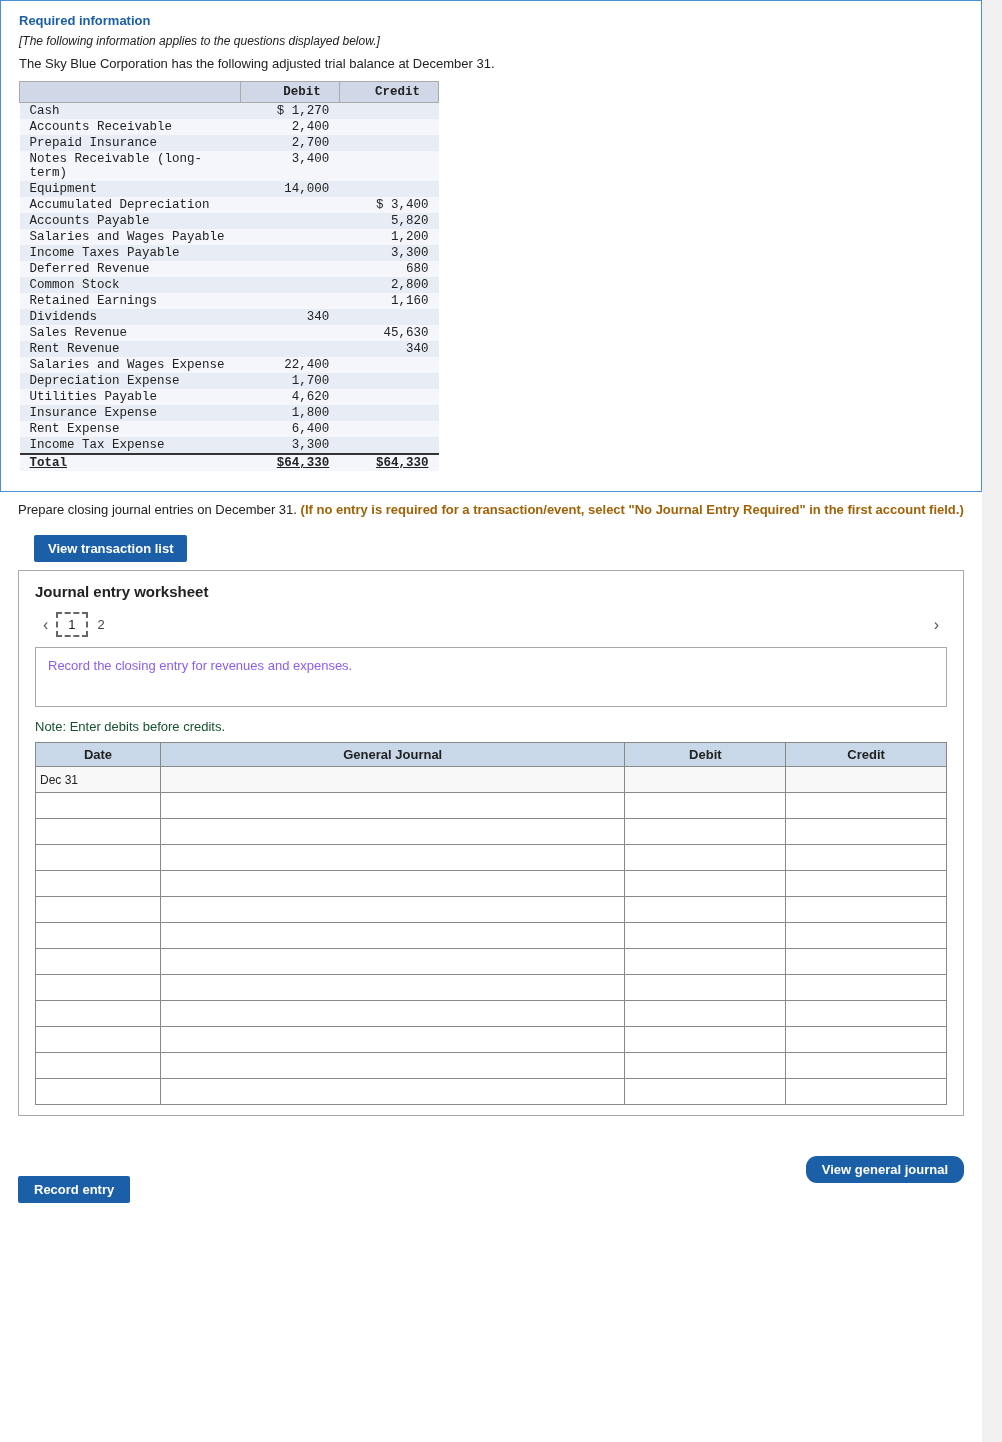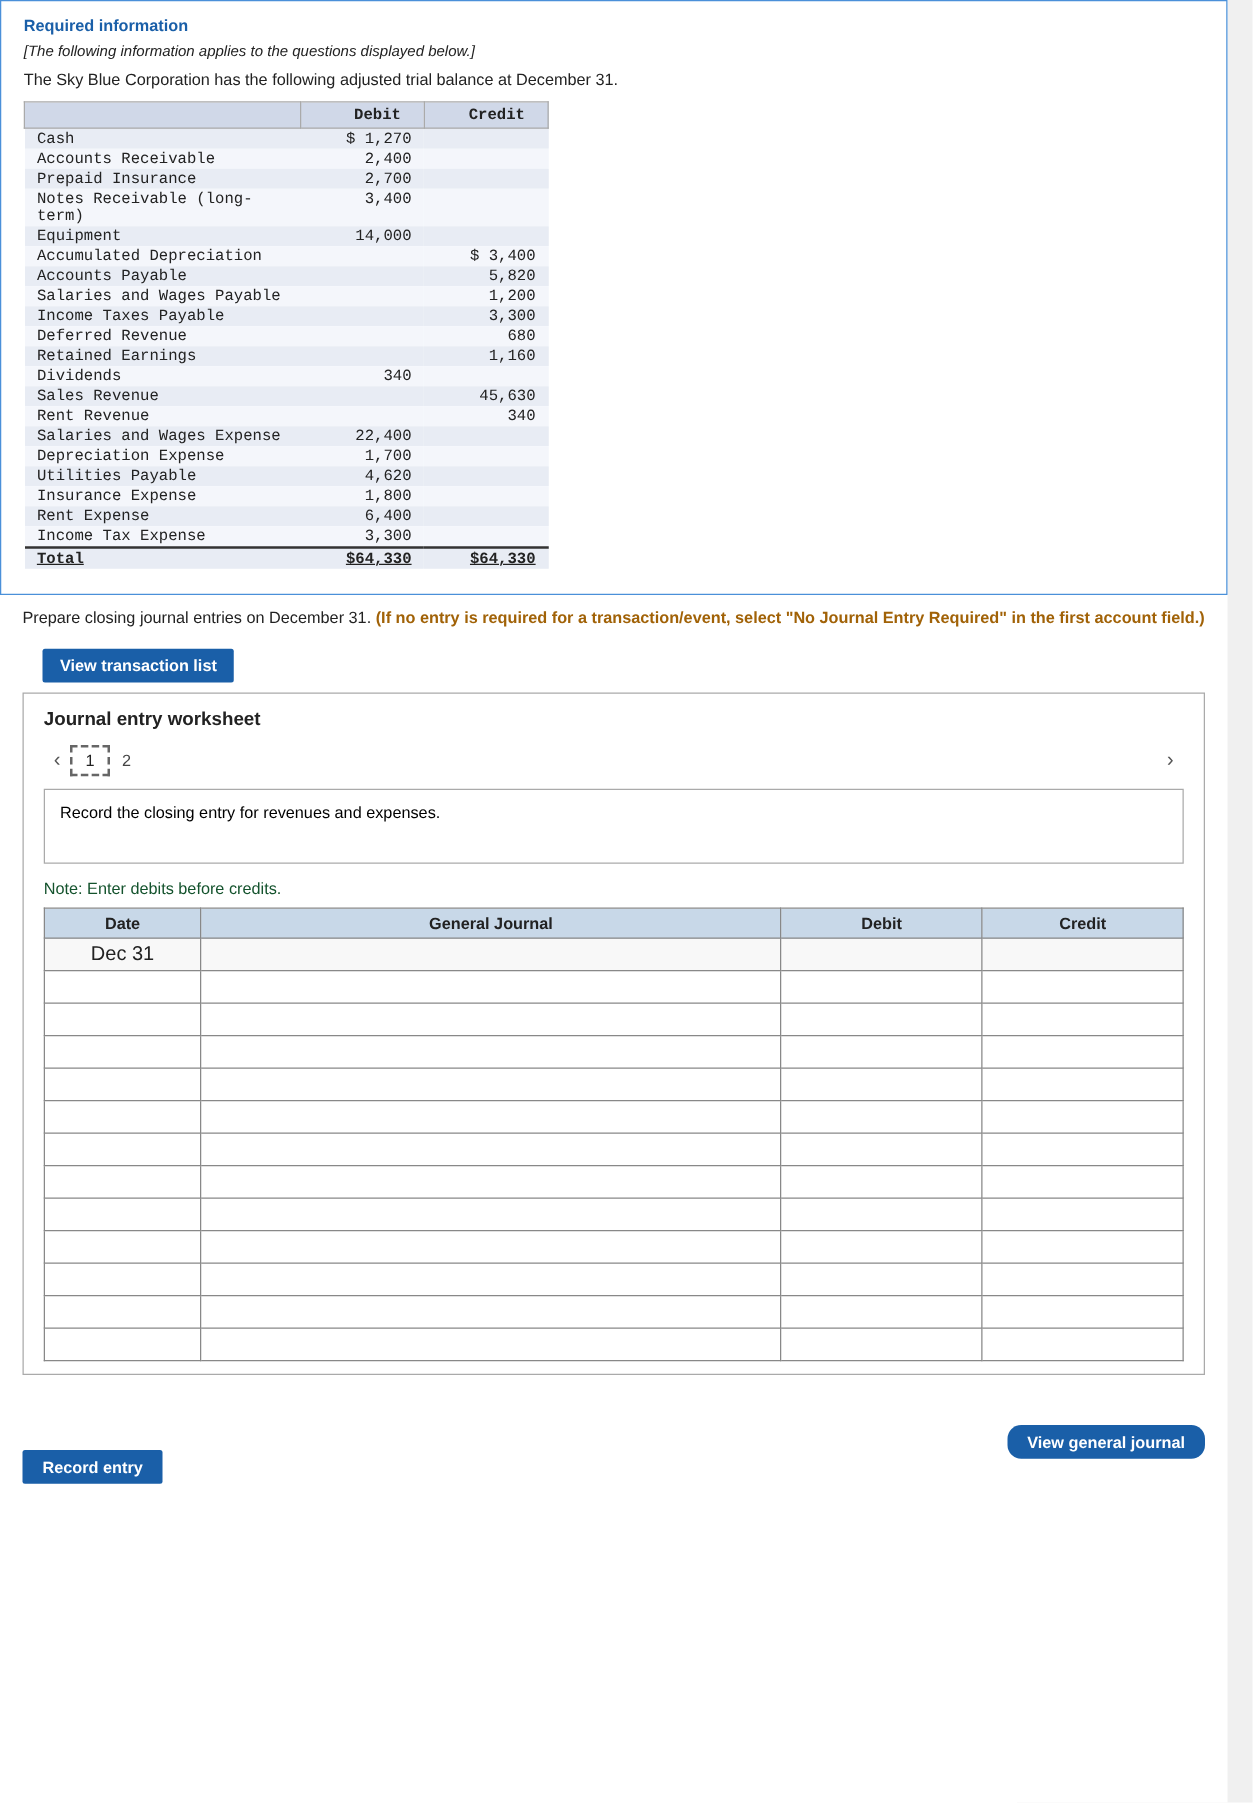--- a/index.html
+++ b/index.html
@@ -139,21 +139,21 @@
       font-size: 13px;
       color: #444;
     }
 
     
     .entry-description-box {
       border: 1px solid #aaa;
       padding: 10px 12px;
       min-height: 60px;
       font-size: 13px;
-      color: #000000;
+      color: #8b5cf6;
       margin-bottom: 12px;
       background: #fff;
     }
 
     
     .note-text {
       color: #14532d;
       font-size: 13px;
       margin-bottom: 8px;
     }
@@ -187,24 +187,23 @@
       border: none;
       outline: none;
       padding: 2px 6px;
       font-size: 13px;
       background: transparent;
     }
     .journal-table tr:first-child td {
       background: #f8f8f8;
     }
     .journal-table tr td.date-cell {
-      text-align: center;
       vertical-align: middle;
       padding: 2px 4px;
-      font-size: 16px;
+      font-size: 12px;
     }
 
     
     .footer-buttons {
       display: flex;
       align-items: center;
       padding: 10px 18px;
       gap: 20px;
     }
     .btn-record {
@@ -295,20 +294,25 @@
             <td class="col-account">Income Taxes Payable</td>
             <td class="col-debit"></td>
             <td class="col-credit">3,300</td>
           </tr>
           <tr>
             <td class="col-account">Deferred Revenue</td>
             <td class="col-debit"></td>
             <td class="col-credit">680</td>
           </tr>
           <tr>
+            <td class="col-account">Common Stock</td>
+            <td class="col-debit"></td>
+            <td class="col-credit">2,800</td>
+          </tr>
+          <tr>
             <td class="col-account">Retained Earnings</td>
             <td class="col-debit"></td>
             <td class="col-credit">1,160</td>
           </tr>
           <tr>
             <td class="col-account">Dividends</td>
             <td class="col-debit">340</td>
             <td class="col-credit"></td>
           </tr>
           <tr>

